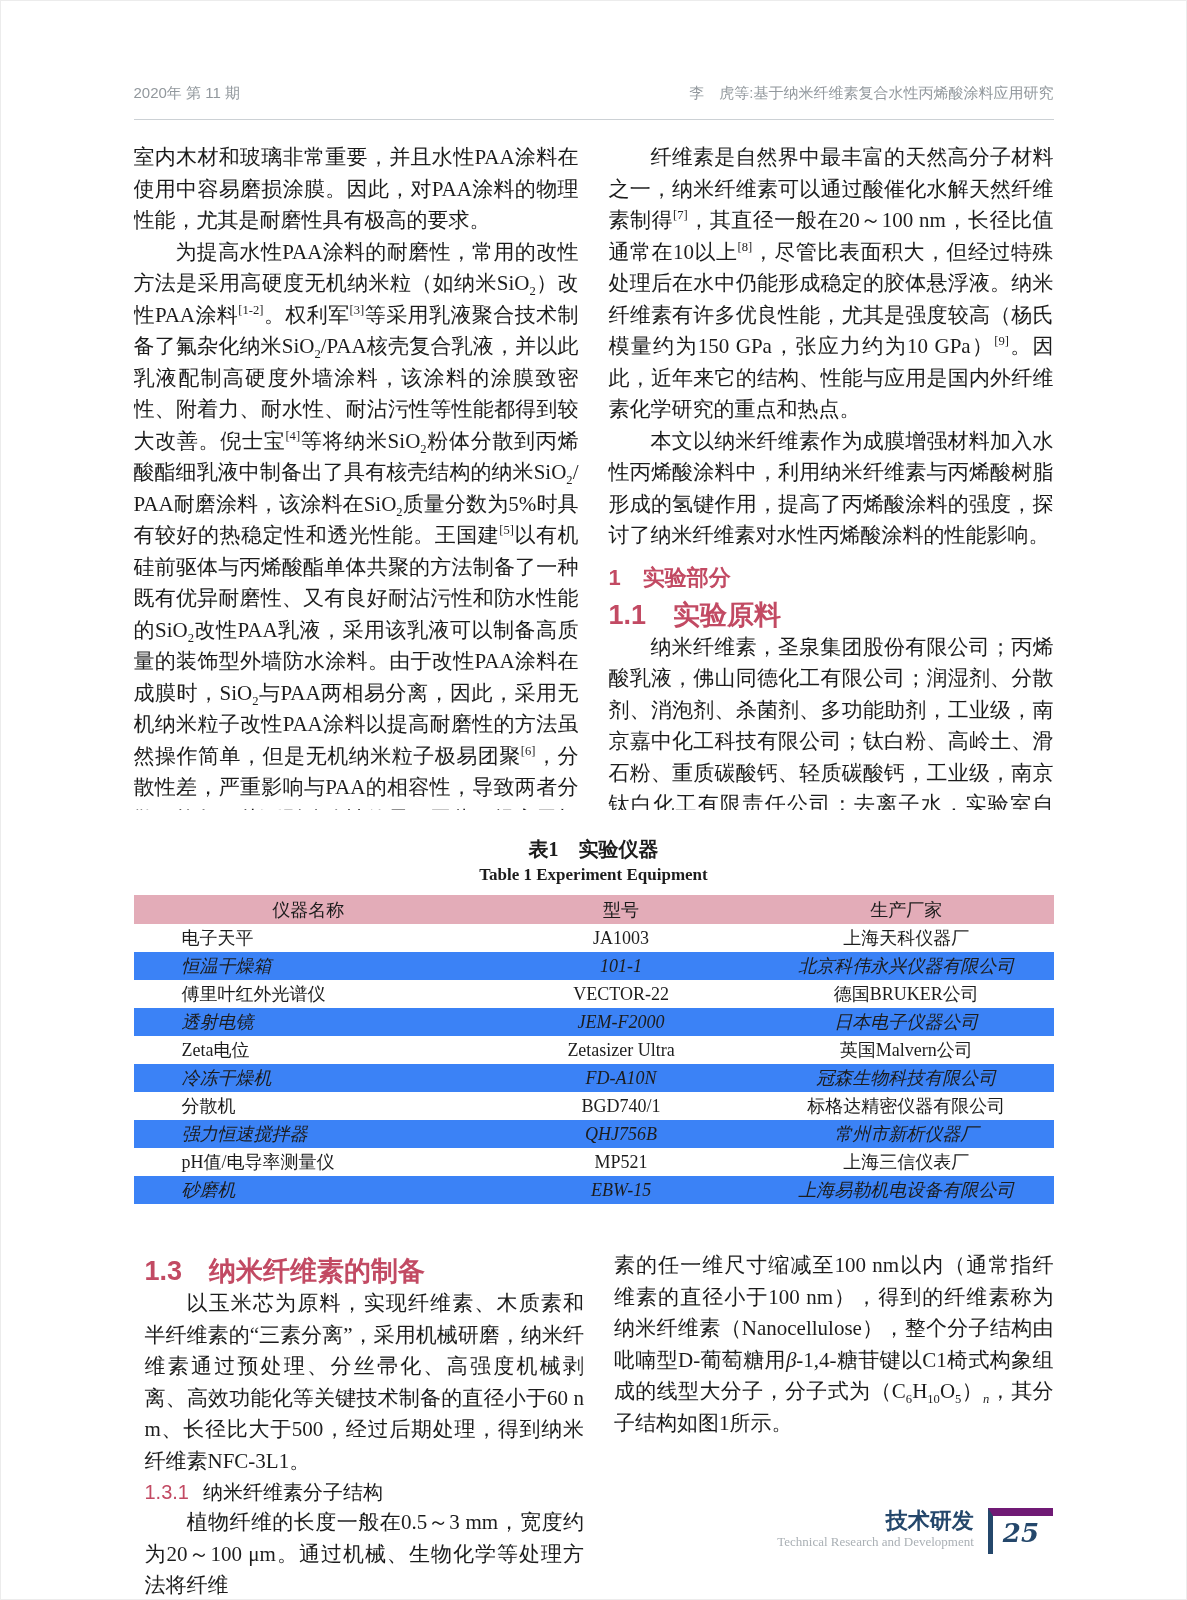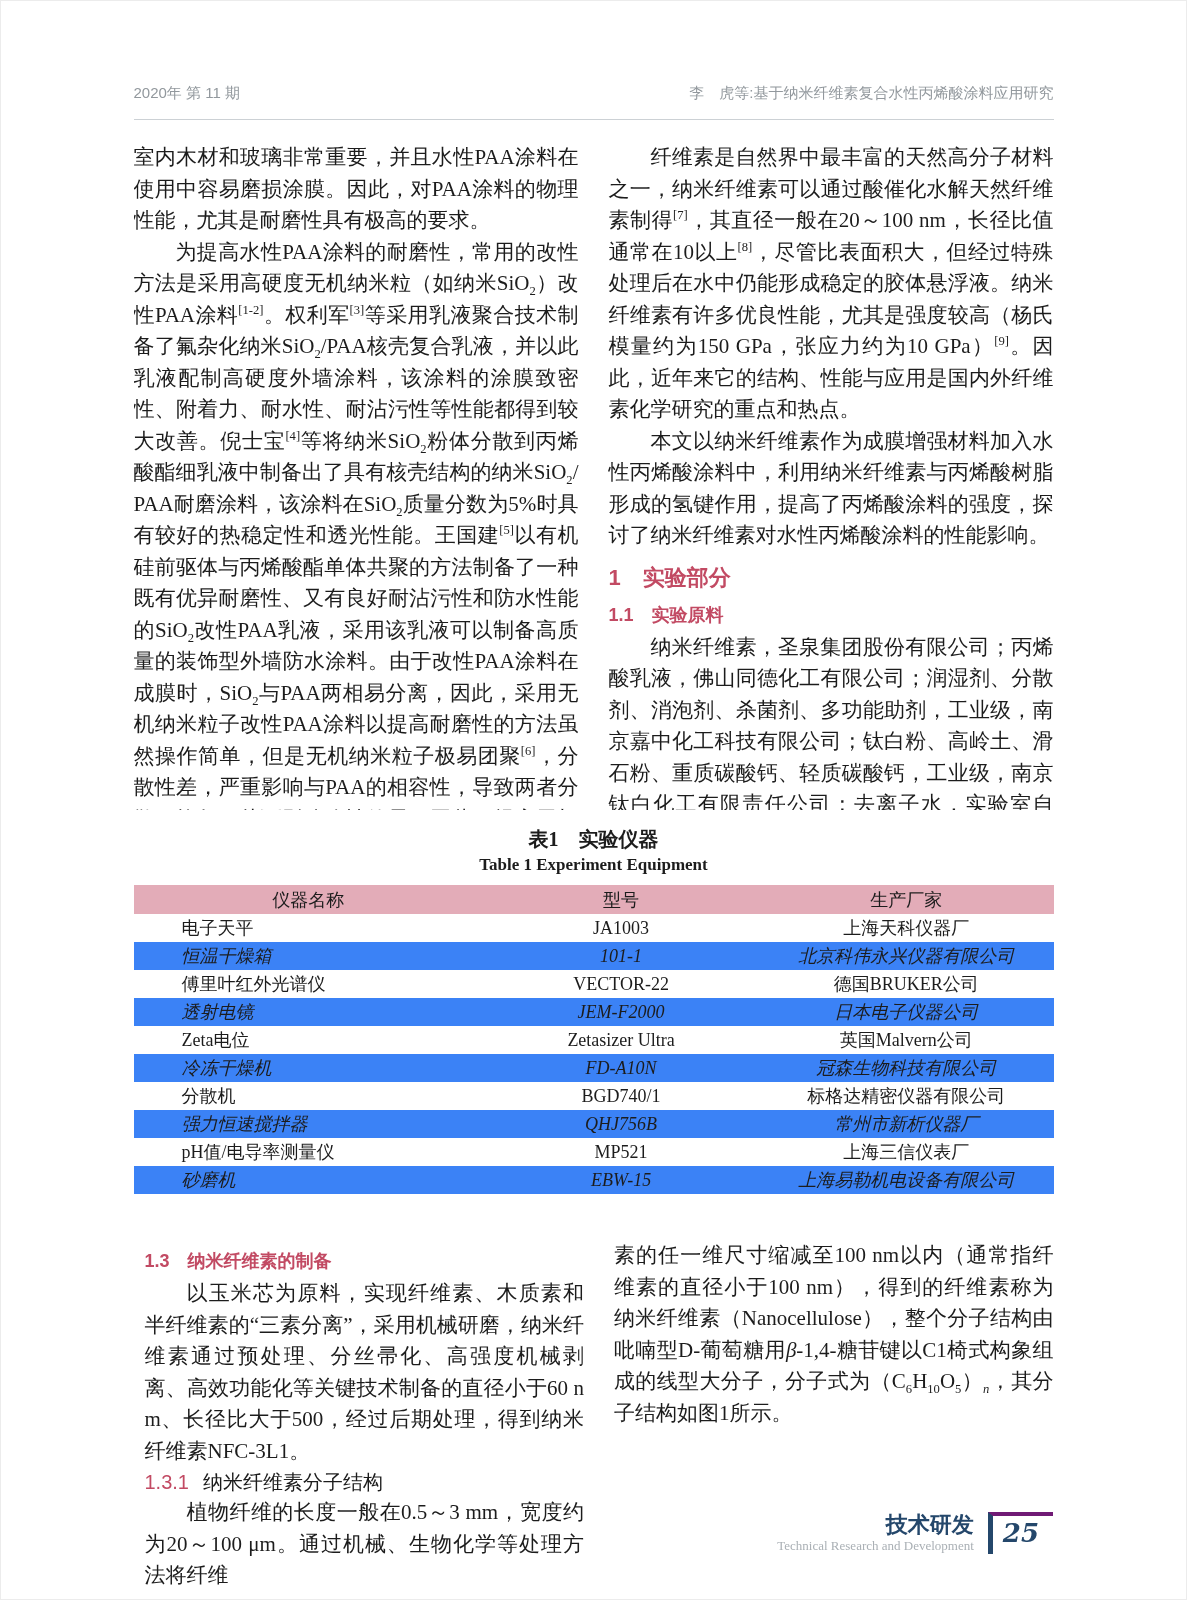--- a/index.html
+++ b/index.html
@@ -27,29 +27,29 @@
   p.indent{text-indent:2em;}
   sup{font-size:0.60em;line-height:0;}
   sub{font-size:0.60em;line-height:0;}
   
   .h1-heading{
     margin:10px 0 0 0;font-family:"Liberation Sans","DejaVu Sans",sans-serif;
     font-size:22px;line-height:32px;font-weight:bold;color:#c24a63;
   }
   .h2-heading{
     margin:8px 0 4px 0;font-family:"Liberation Sans","DejaVu Sans",sans-serif;
-    font-size:18px;line-height:26px;font-weight:bold;color:#c24a63;
+    font-size:27px;line-height:26px;font-weight:bold;color:#c24a63;
   }
   .h3-heading{
     margin:2px 0 2px 0;font-family:"Liberation Sans","DejaVu Sans",sans-serif;
     font-size:20px;line-height:26px;font-weight:normal;color:#1c1c1c;
   }
   .h3-heading .num{color:#c24a63;margin-right:14px;}
   
-  .table-block{margin-top:16px;}
+  .table-block{margin-top:26px;}
   .table-title-cn{
     text-align:center;font-size:20px;font-weight:bold;line-height:26px;
   }
   .table-title-en{
     text-align:center;font-size:17px;font-weight:bold;line-height:24px;margin-top:1px;
     font-family:"Liberation Serif","DejaVu Serif",serif;
   }
   table.equipment{
     width:100%;border-collapse:collapse;margin-top:8px;table-layout:fixed;
     font-size:18px;
@@ -70,21 +70,21 @@
   .footer-text{text-align:right;}
   .footer-cn{
     font-family:"Liberation Sans","DejaVu Sans",sans-serif;font-weight:bold;
     font-size:22px;color:#24476b;line-height:26px;
   }
   .footer-en{
     font-family:Liberation Serif, serif;
     font-size:13px;color:#aab0b5;line-height:16px;
   }
   .page-num-box{
-    border-top:4px solid #701a75;border-left:5px solid #24476b;
+    border-top:8px solid #701a75;border-left:5px solid #24476b;
     padding:2px 14px 6px 10px;align-self:flex-start;
   }
   .page-num{
     font-family:"DejaVu Serif","Liberation Serif",serif;font-style:italic;font-weight:bold;
     font-size:26px;color:#24476b;line-height:30px;
   }
 </style>
 </head>
 <body>
 

